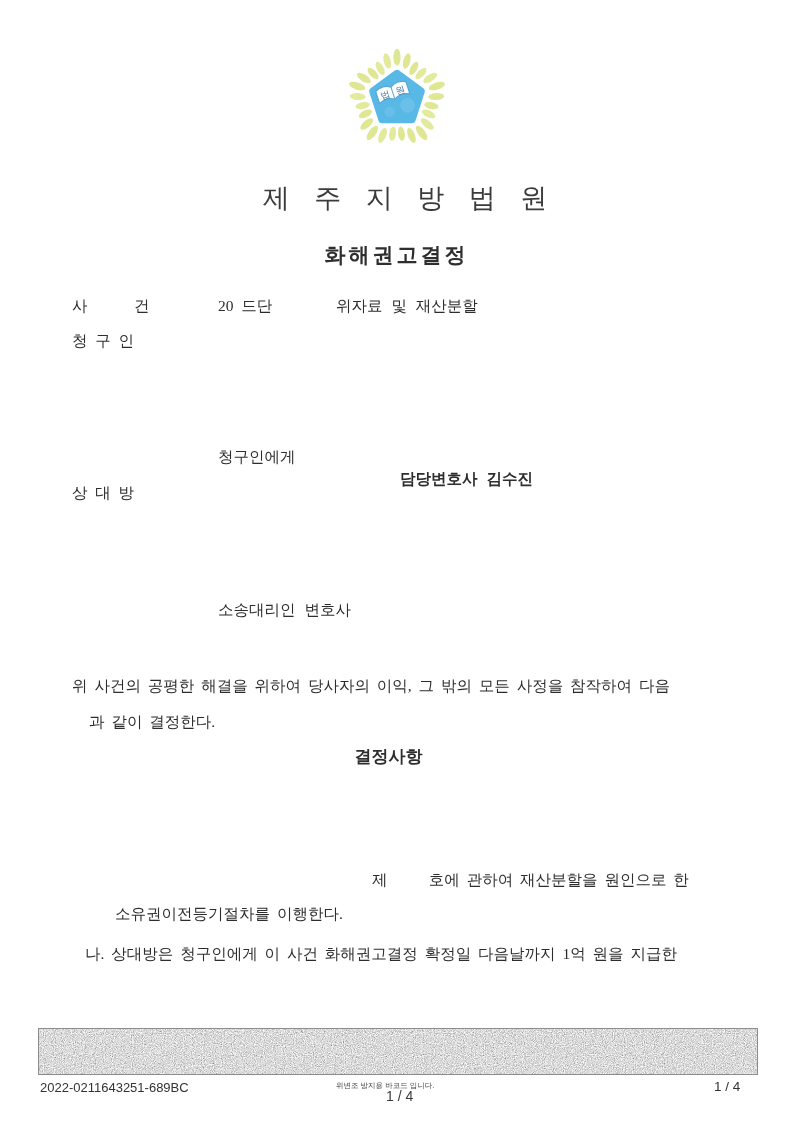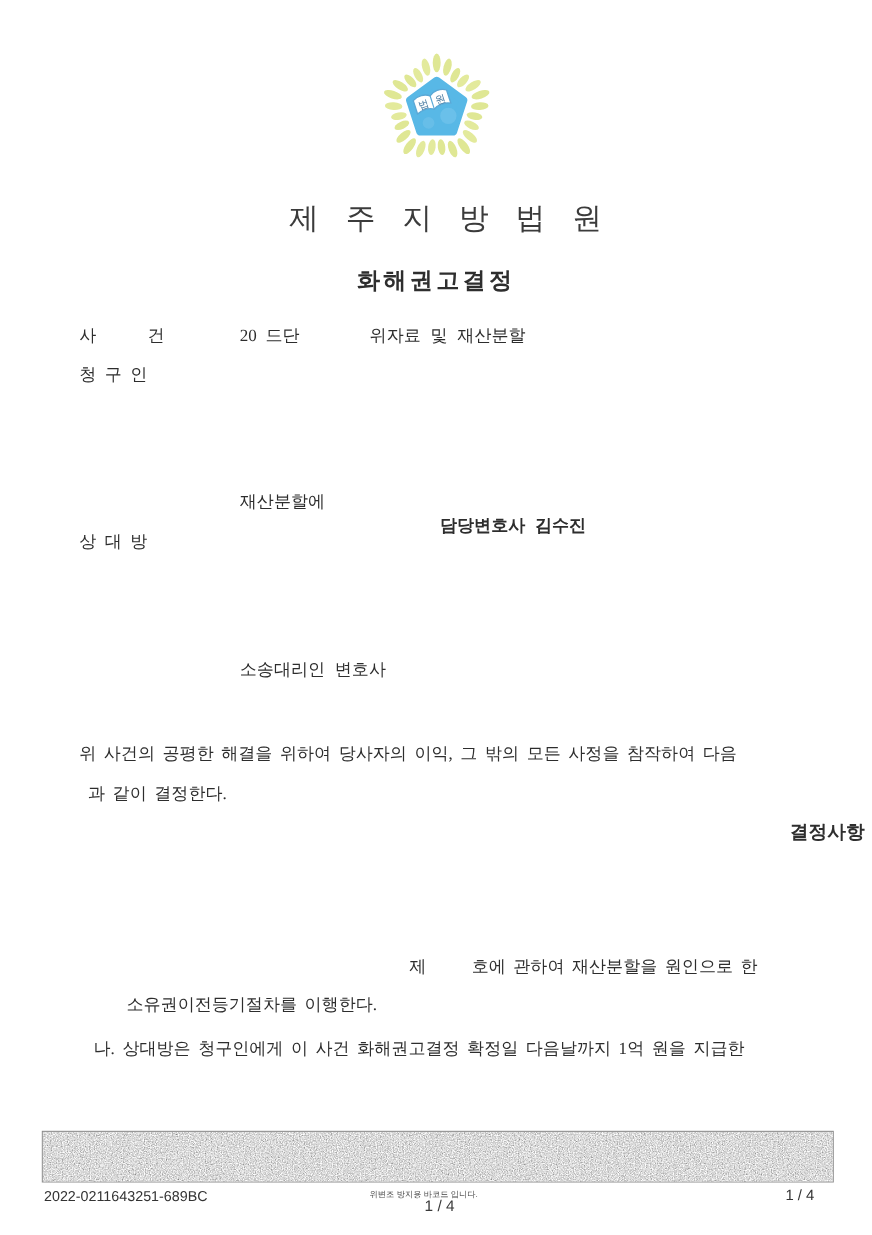--- a/index.html
+++ b/index.html
@@ -50,23 +50,23 @@
 
   .doc-line {
     font-size: 15.5px;
     line-height: 21px;
     color: #2d2d2d;
   }
   .wsp { word-spacing: 5px; }
   .bodyline { word-spacing: 3px; }
 
   .decision-heading {
-    left: 0; right: 7px;
+    left: 0; right: 16px;
     top: 745px;
-    text-align: right;
+    text-align: center;
     font-family: "Liberation Sans", "DejaVu Sans", sans-serif;
     font-size: 17px;
     font-weight: bold;
     color: #2e2e2e;
   }
 
   .barcode-wrap {
     position: absolute;
     left: 38px;
     top: 1028px;
@@ -122,29 +122,29 @@
   <div class="abs court-name">제 주 지 방 법 원</div>
   <div class="abs doc-title">화해권고결정</div>
 
   <div class="abs doc-line" style="left:72px;  top:295px;">사</div>
   <div class="abs doc-line" style="left:134px; top:295px;">건</div>
   <div class="abs doc-line" style="left:218px; top:295px;">20  드단</div>
   <div class="abs doc-line wsp" style="left:336px; top:295px;">위자료 및 재산분할</div>
 
   <div class="abs doc-line" style="left:72px; top:330px;">청  구  인</div>
 
-  <div class="abs doc-line" style="left:218px; top:446px;">재산분할에</div>
+  <div class="abs doc-line" style="left:218px; top:446px;">청구인에게</div>
   <div class="abs doc-line wsp" style="left:400px; top:468px;font-weight:bold;">담당변호사 김수진</div>
 
   <div class="abs doc-line" style="left:72px; top:482px;">상  대  방</div>
 
   <div class="abs doc-line wsp" style="left:218px; top:599px;">소송대리인 변호사</div>
 
   <div class="abs doc-line bodyline" style="left:72px; top:675px;">위 사건의 공평한 해결을 위하여 당사자의 이익, 그 밖의 모든 사정을 참작하여 다음</div>
-  <div class="abs doc-line bodyline" style="left:80px; top:711px;">과 같이 결정한다.</div>
+  <div class="abs doc-line bodyline" style="left:89px; top:711px;">과 같이 결정한다.</div>
 
   <div class="abs decision-heading">결정사항</div>
 
   <div class="abs doc-line bodyline" style="left:372px; top:869px;">제      호에 관하여 재산분할을 원인으로 한</div>
   <div class="abs doc-line bodyline" style="left:115px; top:903px;">소유권이전등기절차를 이행한다.</div>
   <div class="abs doc-line bodyline" style="left:85px; top:943px;">나. 상대방은 청구인에게 이 사건 화해권고결정 확정일 다음날까지 1억 원을 지급한</div>
 
   <div class="barcode-wrap">
     <svg>
       <filter id="bcnoise">

